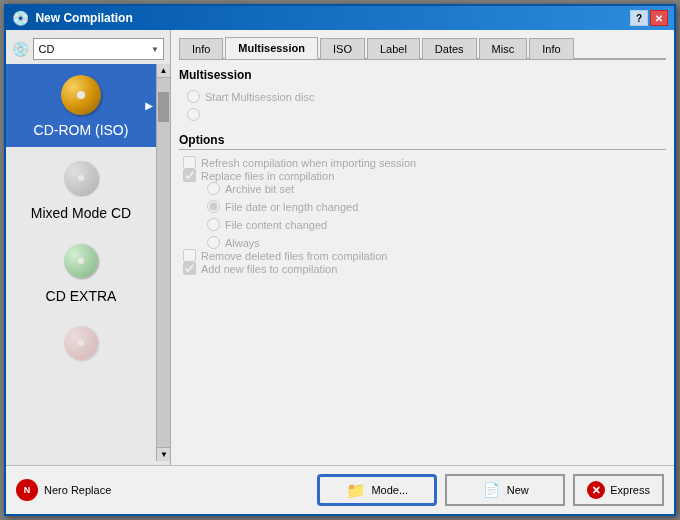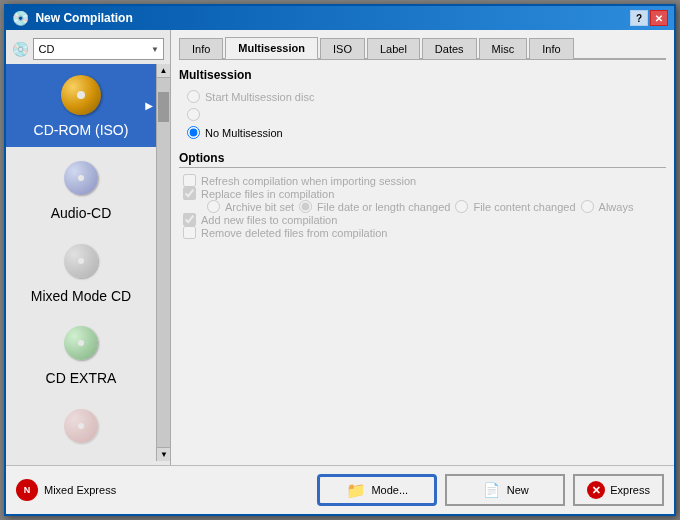--- a/index.html
+++ b/index.html
@@ -217,21 +217,21 @@
       padding-bottom: 2px;
     }
     .options-content {
       margin-left: 4px;
       display: flex;
       flex-direction: column;
     }
     .sub-options {
       margin-left: 24px;
       display: flex;
-      flex-direction: row;
+      flex-direction: column;
       gap: 5px;
     }
     .disabled-text {
       color: #aaa;
     }
     .bottom-bar {
       display: flex;
       align-items: center;
       justify-content: space-between;
       padding: 8px 10px;
@@ -408,26 +408,20 @@
         <div class="disc-items-container">
 
           <div class="disc-item selected" style="position:relative;">
             <div class="disc-icon">
               <div class="cd-icon-disc"></div>
             </div>
             <span class="disc-label">CD-ROM (ISO)</span>
             <div class="arrow-indicator" style="position:absolute;right:0;top:50%;transform:translateY(-50%);width:14px;height:30px;background:#316ac5;display:flex;align-items:center;justify-content:center;color:white;font-size:10px;">▶</div>
           </div>
 
-          <div class="disc-item">
-            <div class="disc-icon">
-              <div class="cd-icon-music"></div>
-            </div>
-            <span class="disc-label">Audio-CD</span>
-          </div>
 
           <div class="disc-item">
             <div class="disc-icon">
               <div class="cd-icon-small"></div>
             </div>
             <span class="disc-label">Mixed Mode CD</span>
           </div>
 
           <div class="disc-item">
             <div class="disc-icon">
@@ -466,24 +460,20 @@
       <div class="tab-content">
         <div class="section-title">Multisession</div>
 
         <div class="radio-group">
           <div class="radio-item">
             <input type="radio" name="multisession" id="r-start" disabled="" style="">
             <label for="r-start" class="disabled-text">Start Multisession disc</label>
           </div>
           <div class="radio-item">
             <input type="radio" name="multisession" id="r-continue" disabled="" style="">
-          </div>
-          <div class="radio-item">
-            <input type="radio" name="multisession" id="r-no" checked="" style="">
-            <label for="r-no">No Multisession</label>
           </div>
         </div>
 
         <div class="options-section">
           <div class="options-title">Options</div>
 
           <div class="options-content">
             <div class="checkbox-item">
               <input type="checkbox" id="cb-refresh" disabled="" style="">
               <label for="cb-refresh" class="disabled-text">Refresh compilation when importing session</label>
@@ -506,37 +496,37 @@
                 <input type="radio" name="replace-opt" id="r-filecontent" disabled="" style="">
                 <label for="r-filecontent" class="disabled-text">File content changed</label>
               </div>
               <div class="radio-item">
                 <input type="radio" name="replace-opt" id="r-always" disabled="" style="">
                 <label for="r-always" class="disabled-text">Always</label>
               </div>
             </div>
 
             <div class="checkbox-item">
+              <input type="checkbox" id="cb-removedeleted" disabled="" style="">
+              <label for="cb-removedeleted" class="disabled-text">Remove deleted files from compilation</label>
+            </div>
+            <div class="checkbox-item">
               <input type="checkbox" id="cb-addnew" checked="" disabled="" style="">
               <label for="cb-addnew" class="disabled-text">Add new files to compilation</label>
-            </div>
-            <div class="checkbox-item">
-              <input type="checkbox" id="cb-removedeleted" disabled="" style="">
-              <label for="cb-removedeleted" class="disabled-text">Remove deleted files from compilation</label>
             </div>
           </div>
         </div>
       </div>
     </div>
   </div>
 
   <div class="bottom-bar">
     <div style="display:flex;align-items:center;gap:6px;">
       <div class="nero-icon">N</div>
-      <span>Mixed Express</span>
+      <span>Nero Replace</span>
     </div>
     <div style="display:flex;gap:8px;">
       <button class="btn btn-open">
         <span class="btn-icon open-icon">📁</span>
         <span>Mode...</span>
       </button>
       <button class="btn btn-new">
         <span class="btn-icon new-icon">📄</span>
         <span>New</span>
       </button>

